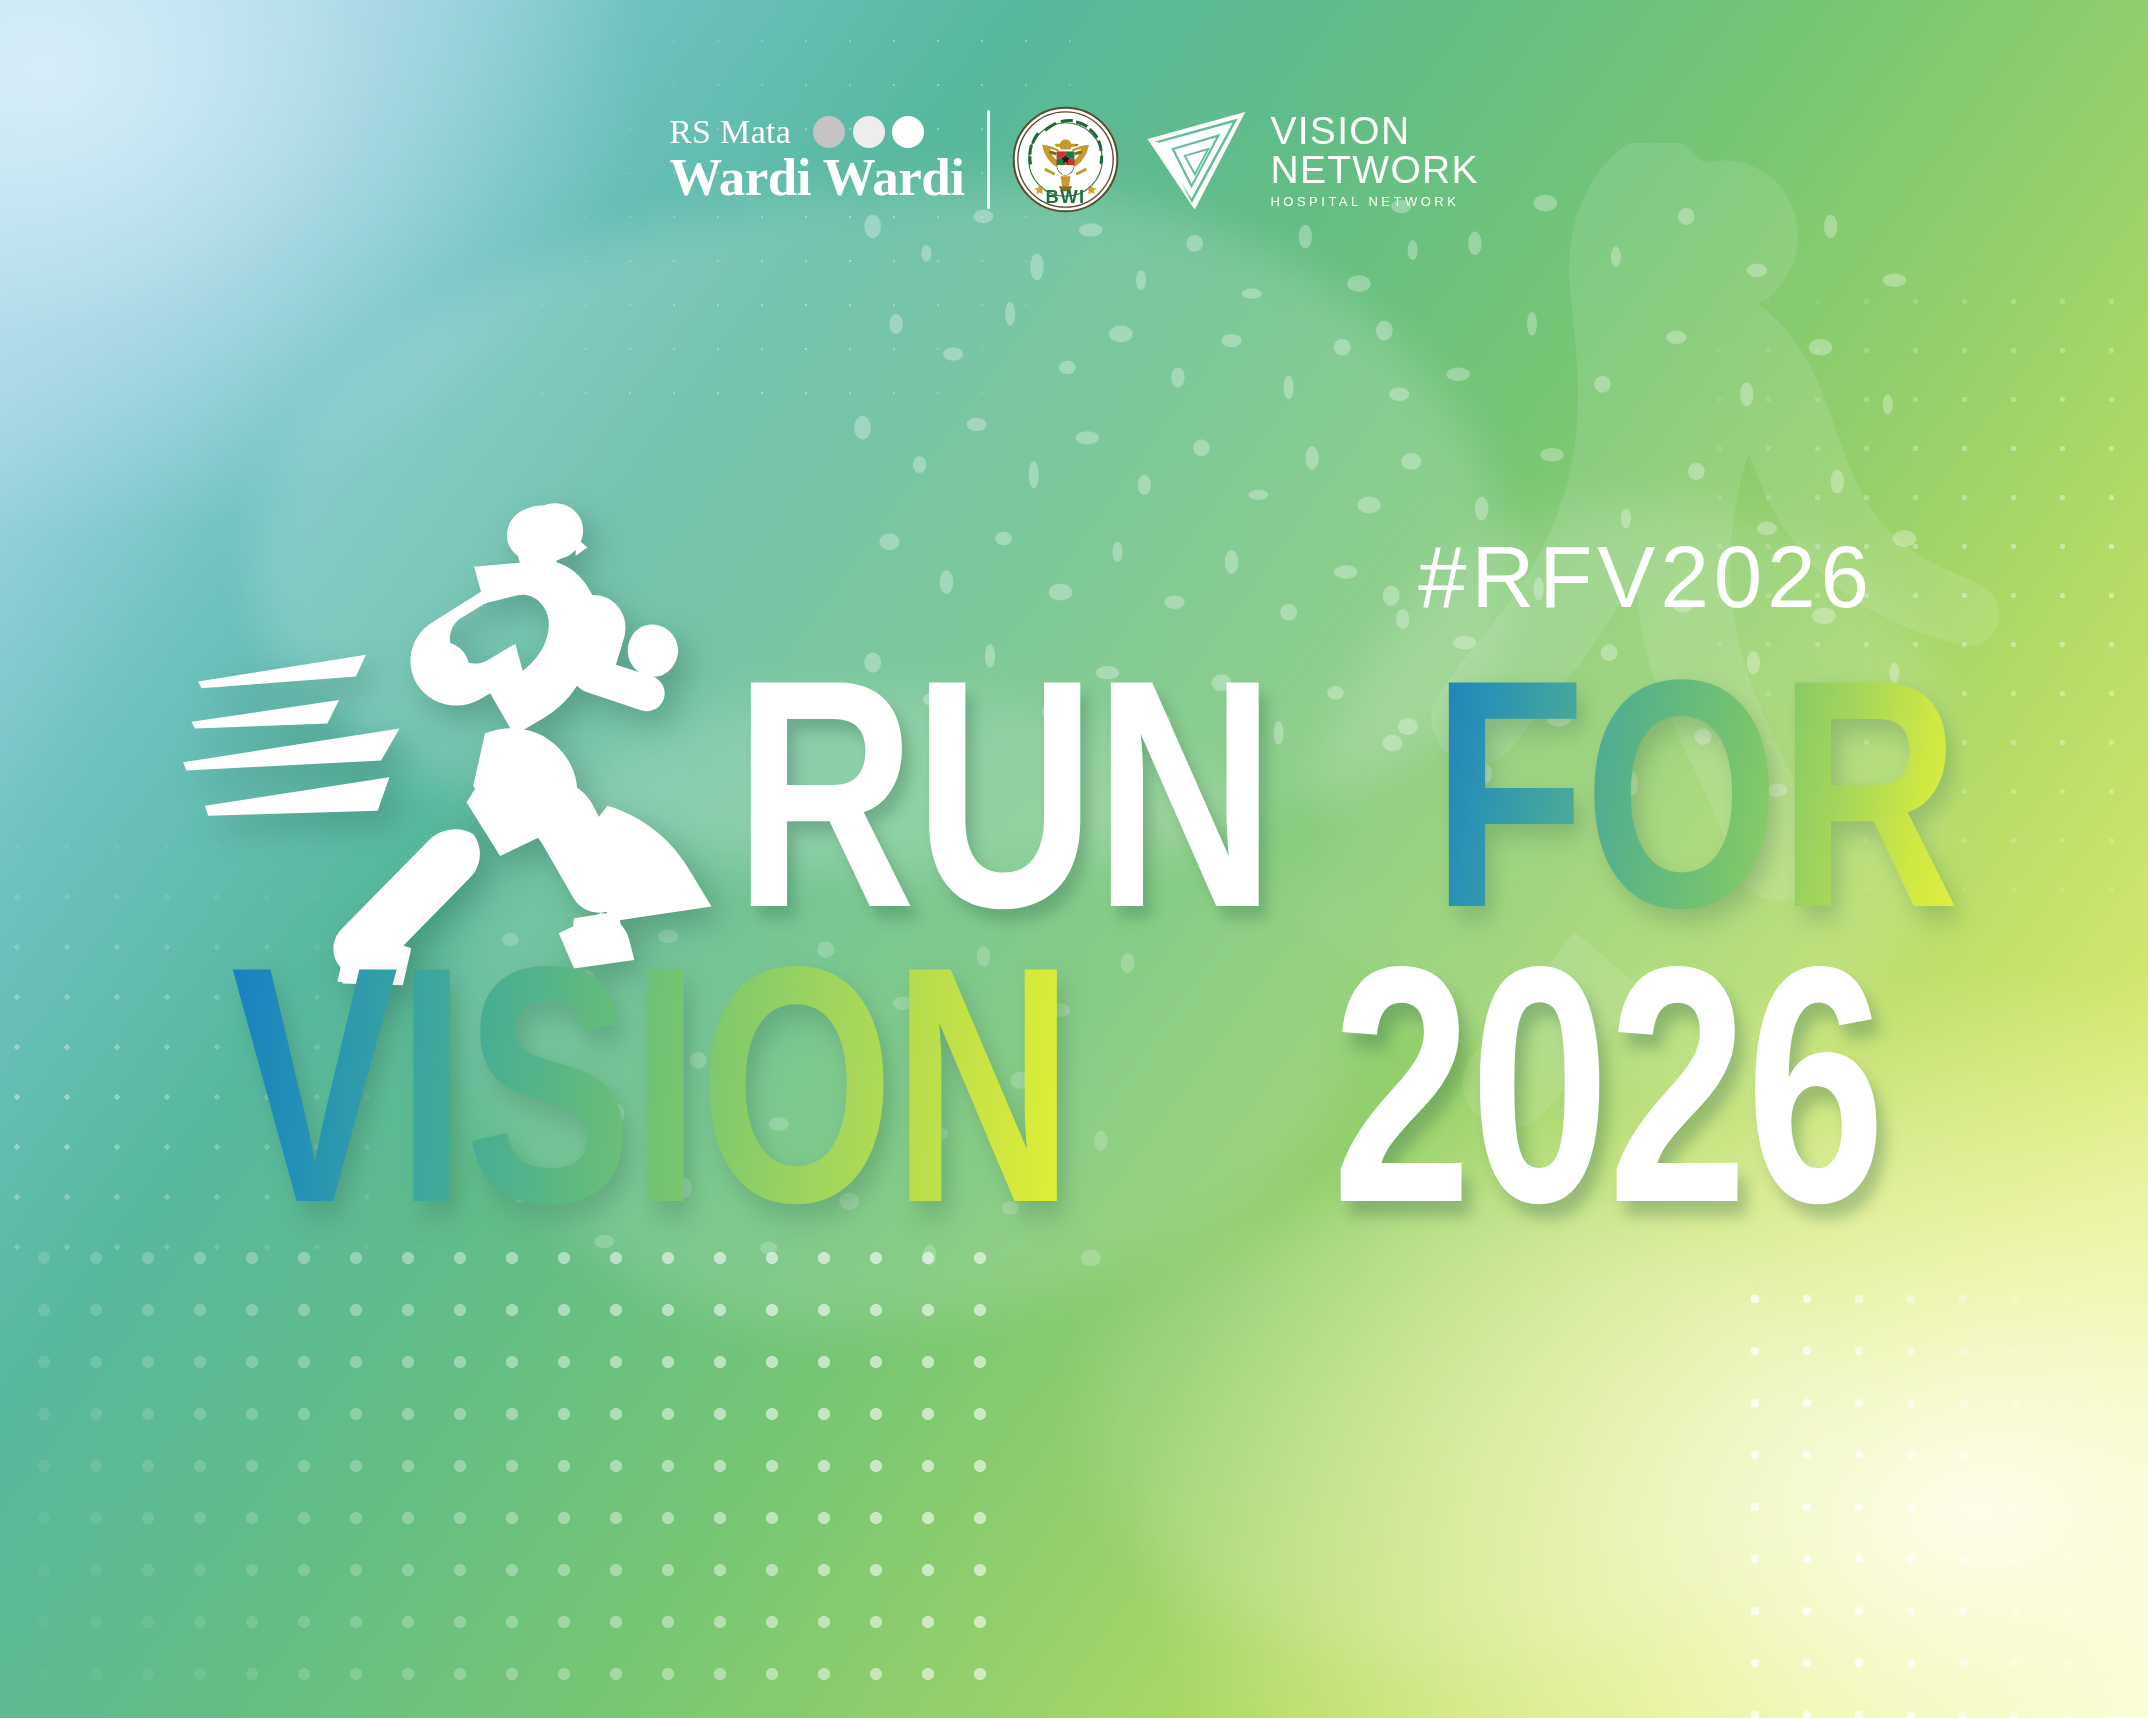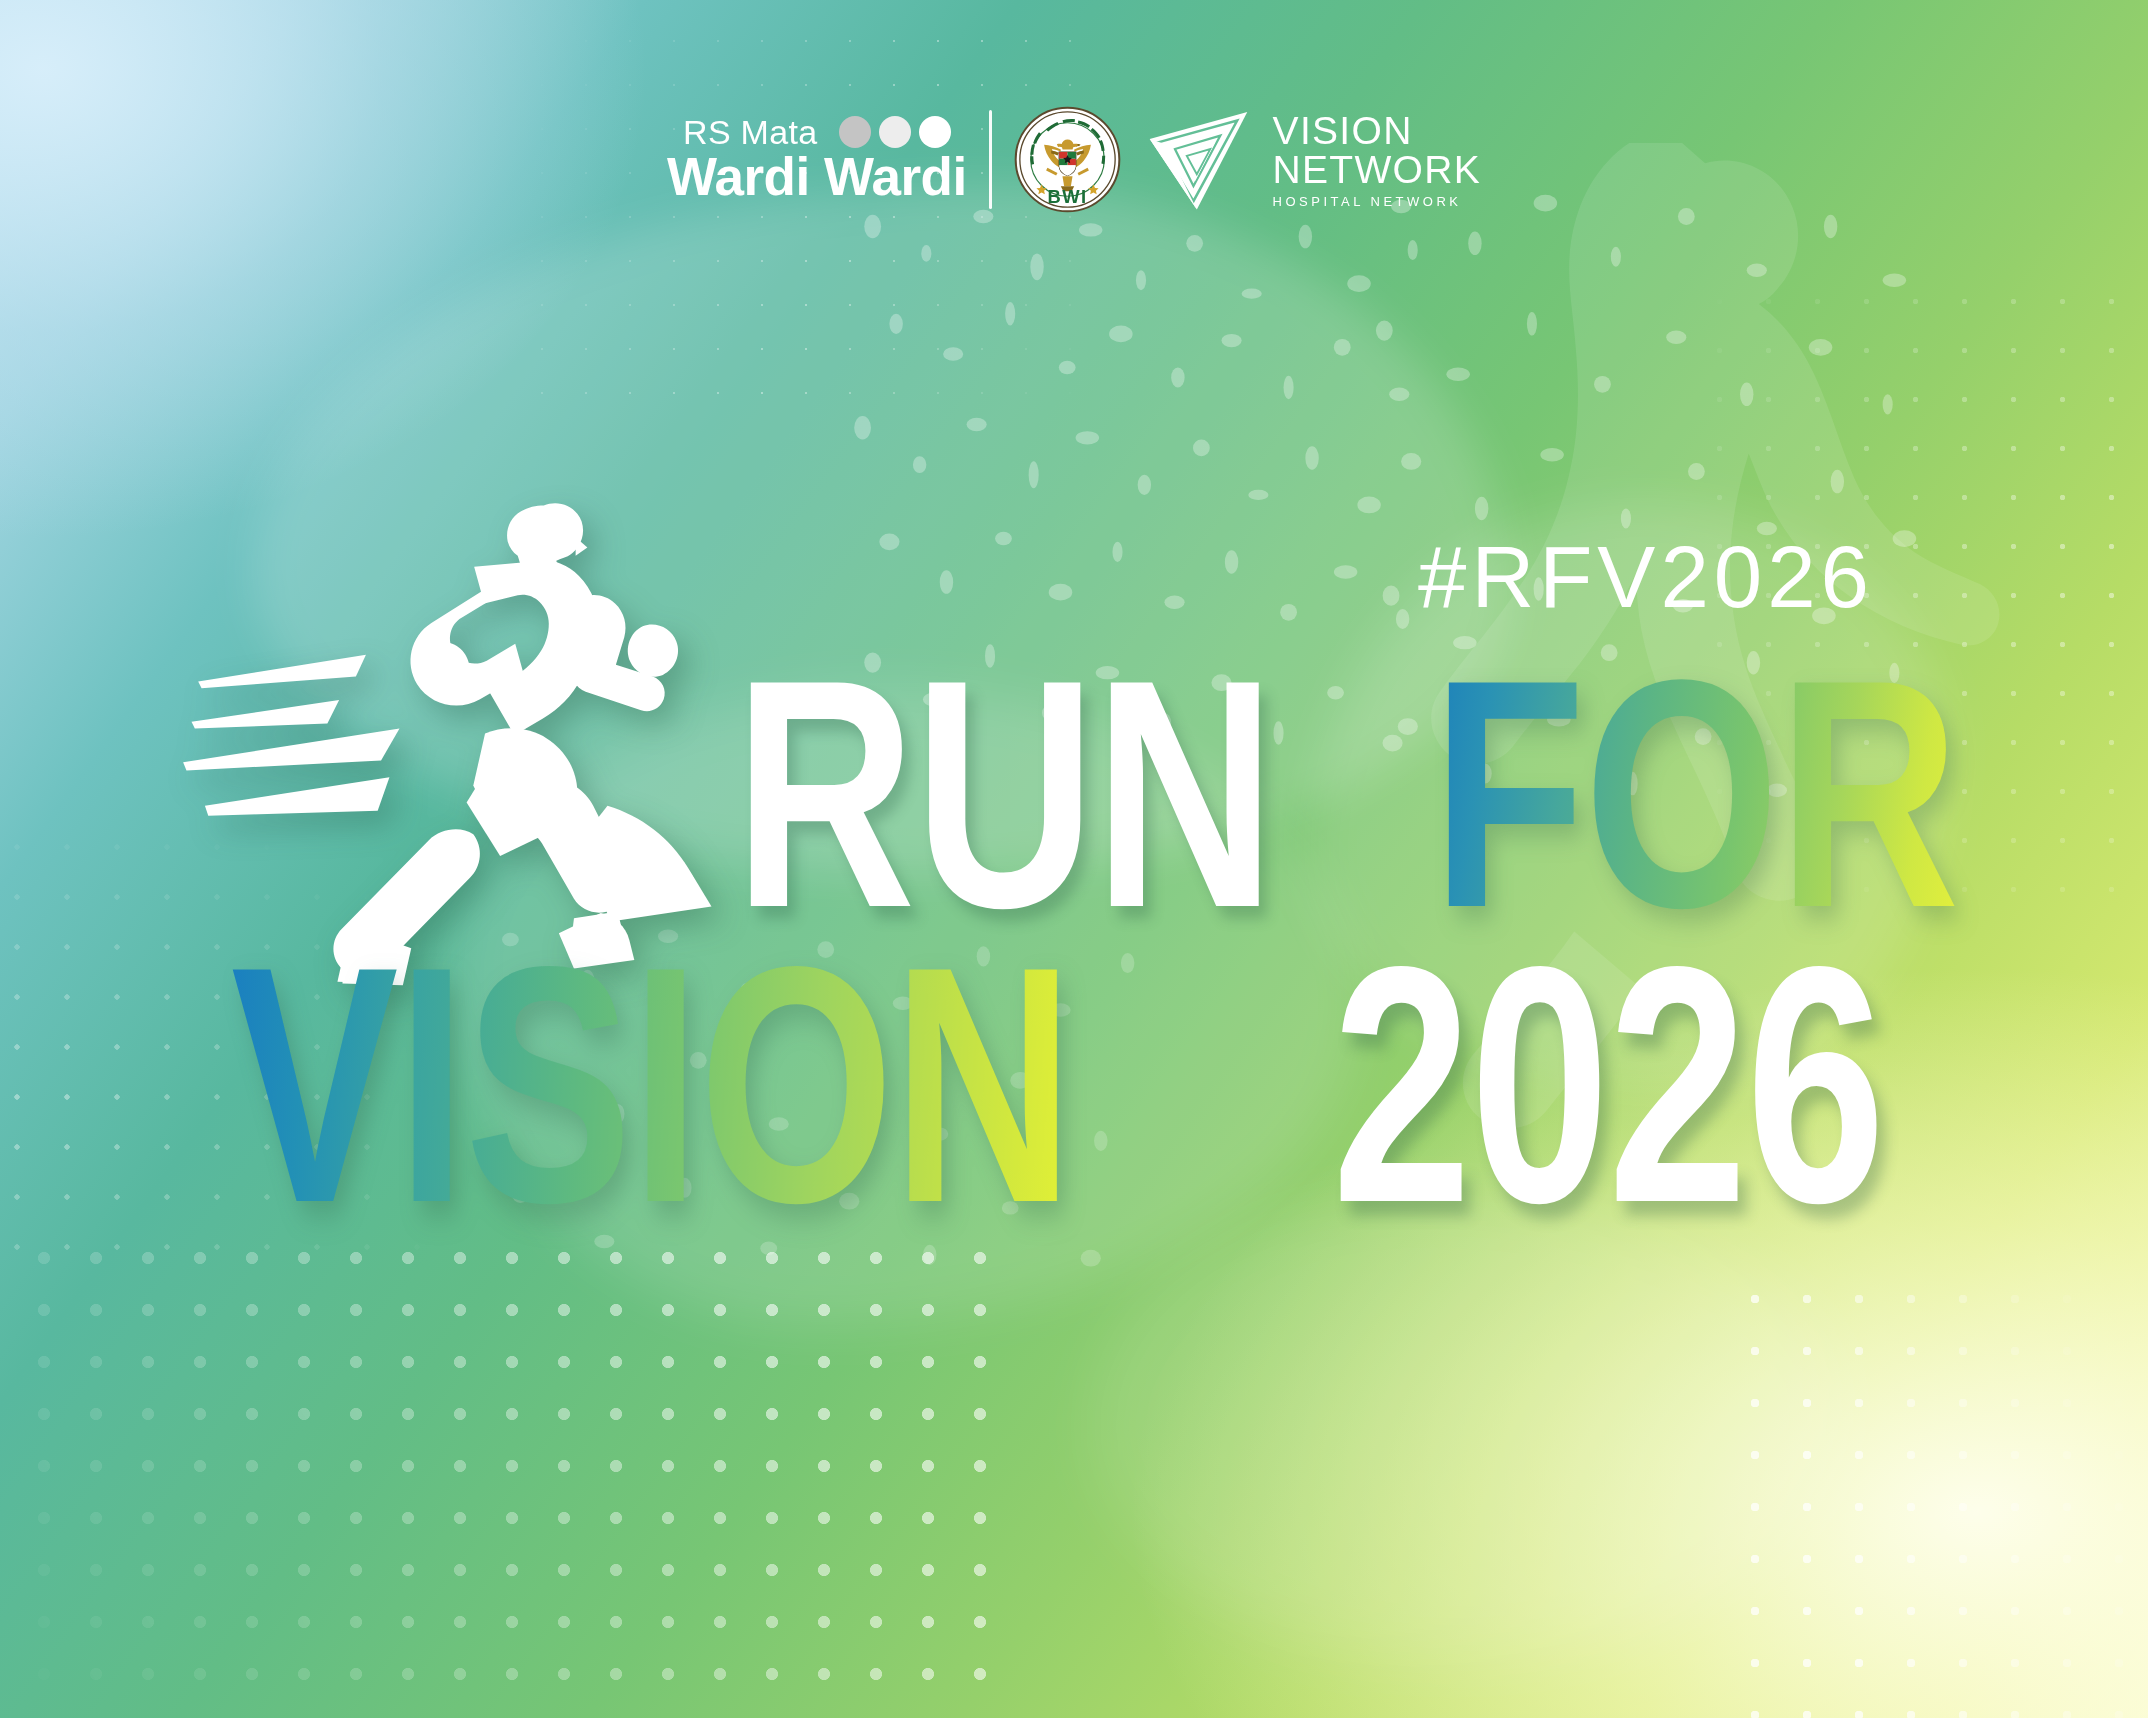--- a/index.html
+++ b/index.html
@@ -116,21 +116,21 @@
   .speckle svg { width:100%; height:100%; display:block; }
   #speckle-1 { left:822px; top:193px; width:638px; height:587px; }
   #speckle-2 { left:1334px; top:176px; width:604px; height:638px; }
   #speckle-3 { left:470px; top:906px; width:688px; height:369px; opacity:.20; }
 
   
   #logo-bar {
     position:absolute; left:0; top:106px; width:100%;
     display:flex; align-items:center; justify-content:center; gap:0;
   }
-  #rs-mata-logo { display:flex; flex-direction:column; align-items:center; }
+  #rs-mata-logo { display:flex; flex-direction:column; align-items:flex-start;font-family:Liberation Serif, serif; }
   #rs-mata-row1 {
     display:flex; align-items:center; gap:22px;
     margin-bottom:1.7px;
   }
   #rs-mata-toptext {
     color:#ffffff; font-size:34px; font-weight:400; letter-spacing:0.3px;
     line-height:1;
   }
   #rs-mata-dots { display:flex; align-items:center; gap:7.6px; }
   .logo-dot { width:32px; height:32px; border-radius:50%; display:block; }

